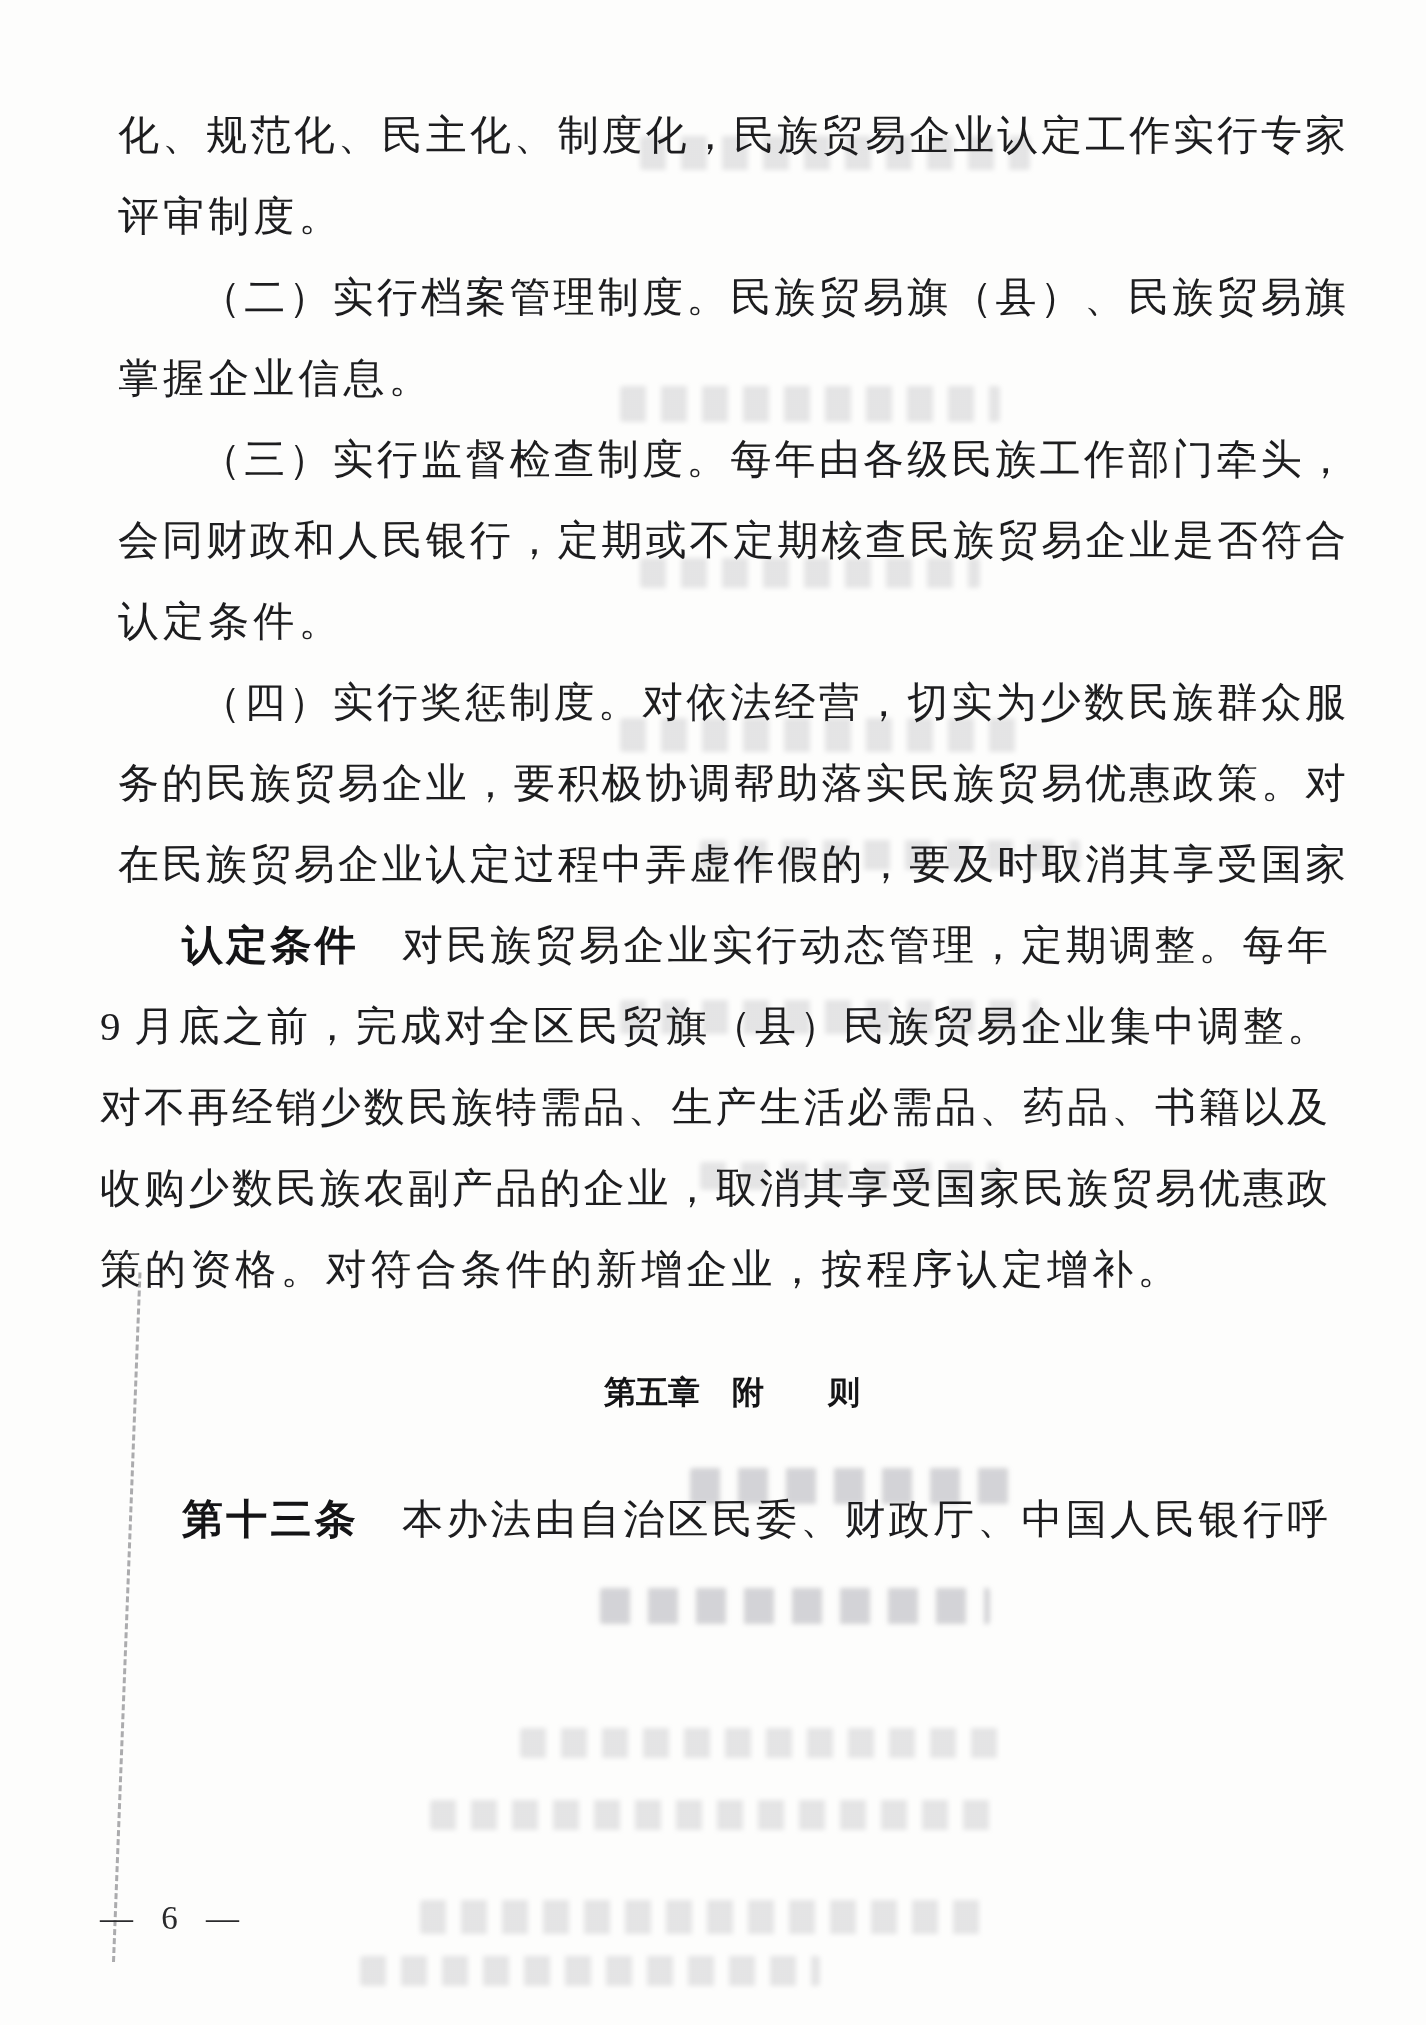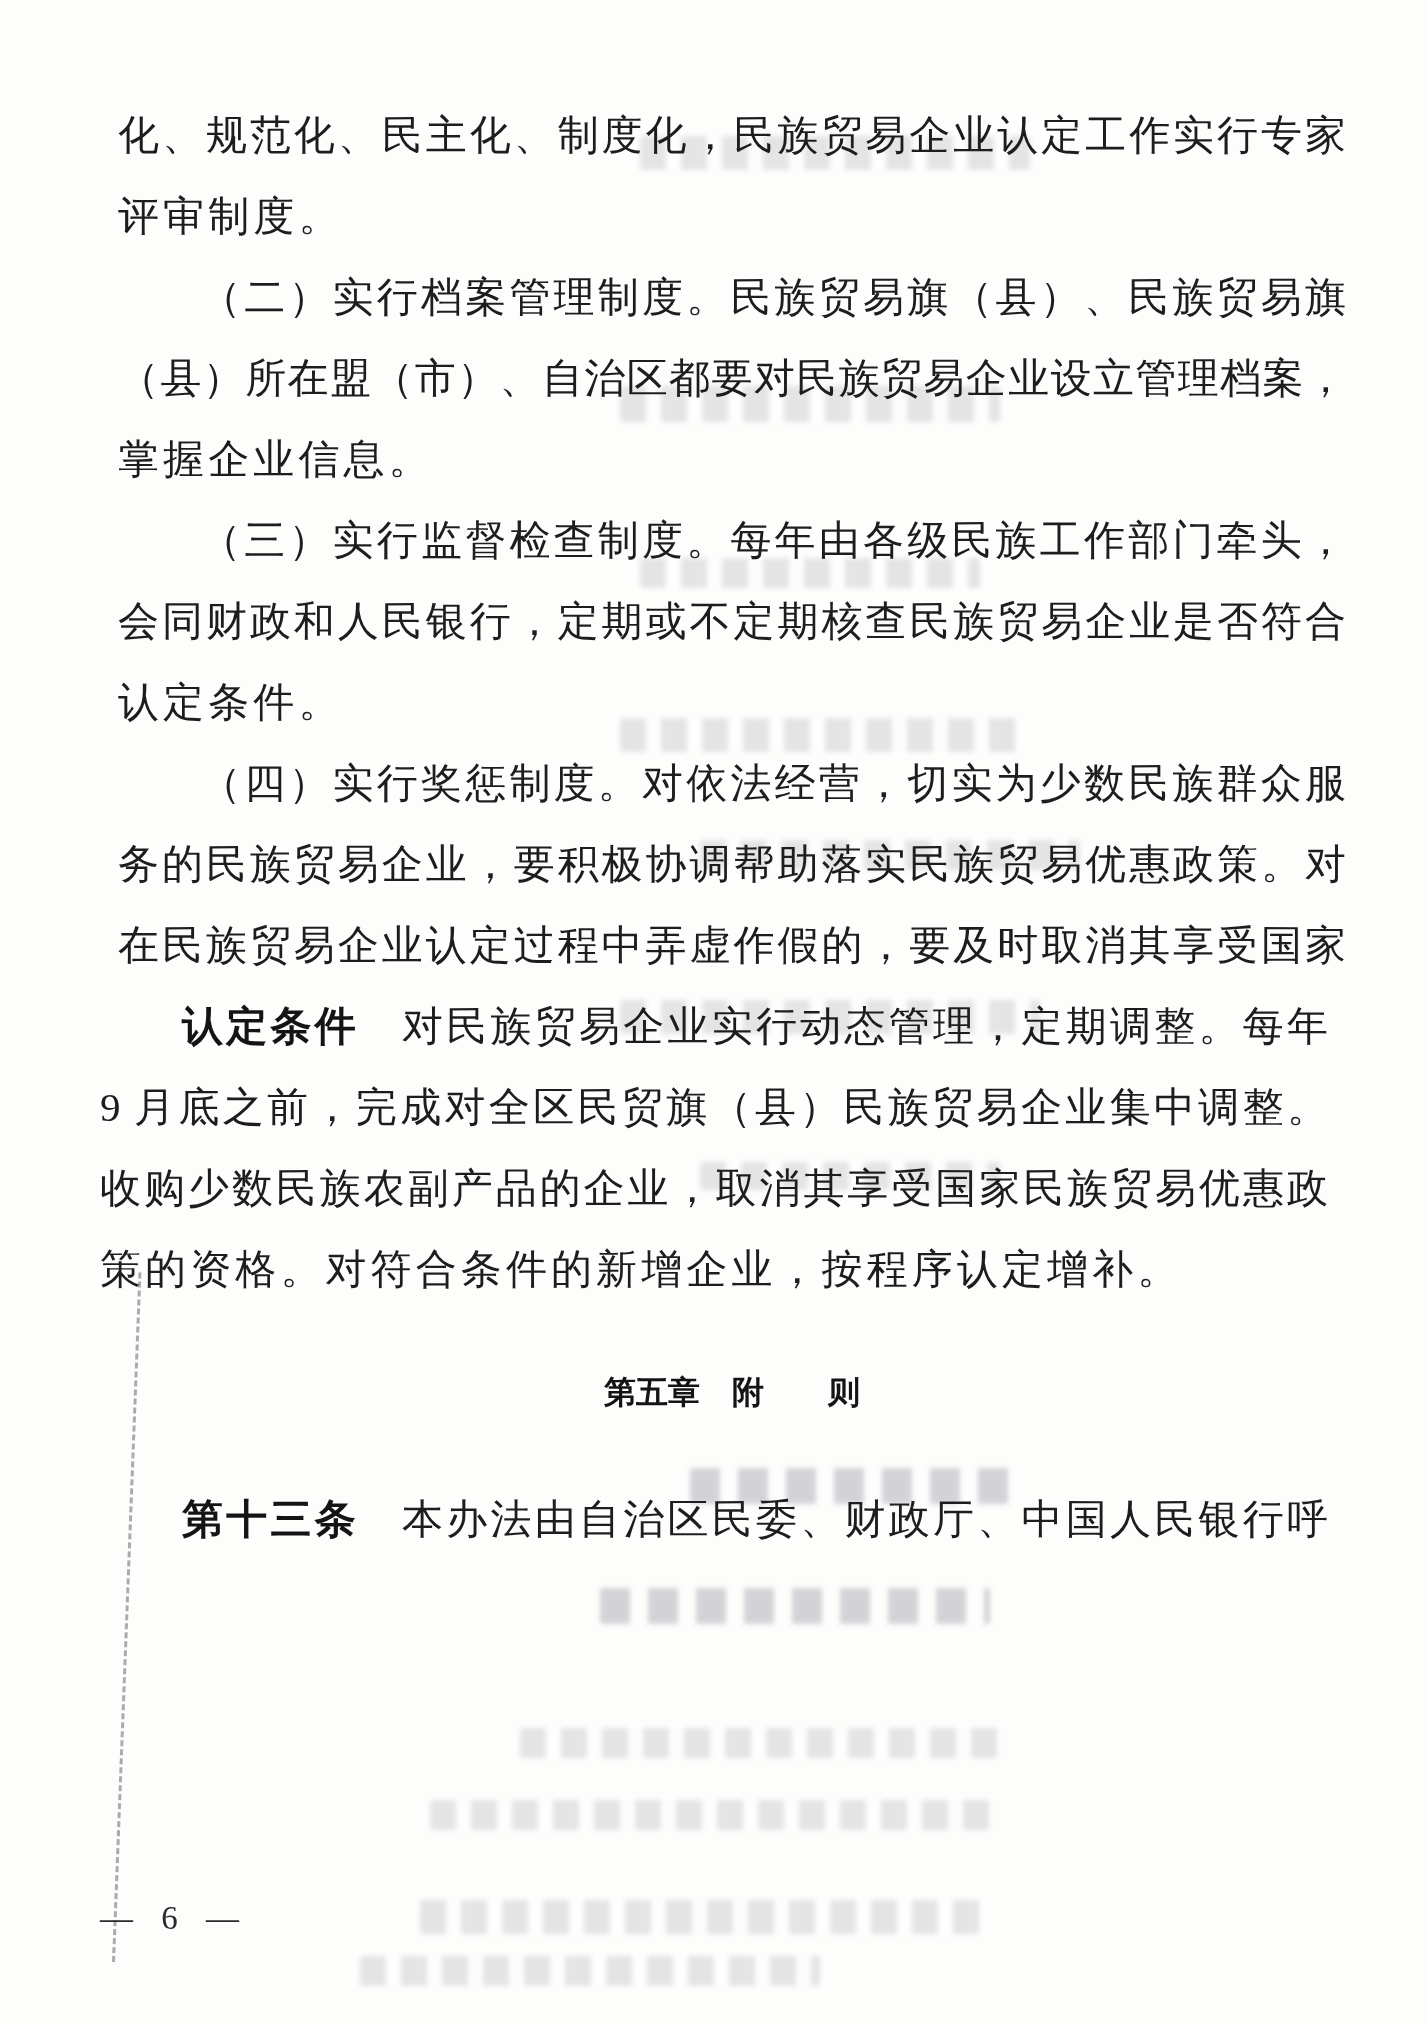--- a/index.html
+++ b/index.html
@@ -97,33 +97,33 @@
   <div class="ghost" style="left:430px; top:1800px; width:560px; height:30px;"></div>
   <div class="ghost" style="left:420px; top:1900px; width:560px; height:34px;"></div>
   <div class="ghost" style="left:360px; top:1956px; width:460px; height:30px;"></div>
 
   <div class="fold-line"></div>
 
   <div class="doc">
     <div class="line">化、规范化、民主化、制度化，民族贸易企业认定工作实行专家</div>
     <div class="line end">评审制度。</div>
     <div class="line indent">（二）实行档案管理制度。民族贸易旗（县）、民族贸易旗</div>
-    <div class="line">（县）所在盟（市）、自治区都要对民族贸易企业设立管理档案，</div>
     <div class="line end">掌握企业信息。</div>
     <div class="line indent">（三）实行监督检查制度。每年由各级民族工作部门牵头，</div>
     <div class="line">会同财政和人民银行，定期或不定期核查民族贸易企业是否符合</div>
     <div class="line end">认定条件。</div>
     <div class="line indent">（四）实行奖惩制度。对依法经营，切实为少数民族群众服</div>
     <div class="line">务的民族贸易企业，要积极协调帮助落实民族贸易优惠政策。对</div>
     <div class="line">在民族贸易企业认定过程中弄虚作假的，要及时取消其享受国家</div>
 
     <div class="line indent shift1">
       <span class="term">认定条件</span><span>对民族贸易企业实行动态管理，定期调整。每年</span>
     </div>
     <div class="line shift1">9 月底之前，完成对全区民贸旗（县）民族贸易企业集中调整。</div>
+    <div class="line shift1">对不再经销少数民族特需品、生产生活必需品、药品、书籍以及</div>
     <div class="line shift1">收购少数民族农副产品的企业，取消其享受国家民族贸易优惠政</div>
     <div class="line end shift1">策的资格。对符合条件的新增企业，按程序认定增补。</div>
 
     <div class="heading">第五章　附　　则</div>
 
     <div class="line indent shift1">
       <span class="term">第十三条</span><span>本办法由自治区民委、财政厅、中国人民银行呼</span>
     </div>
   </div>
 

